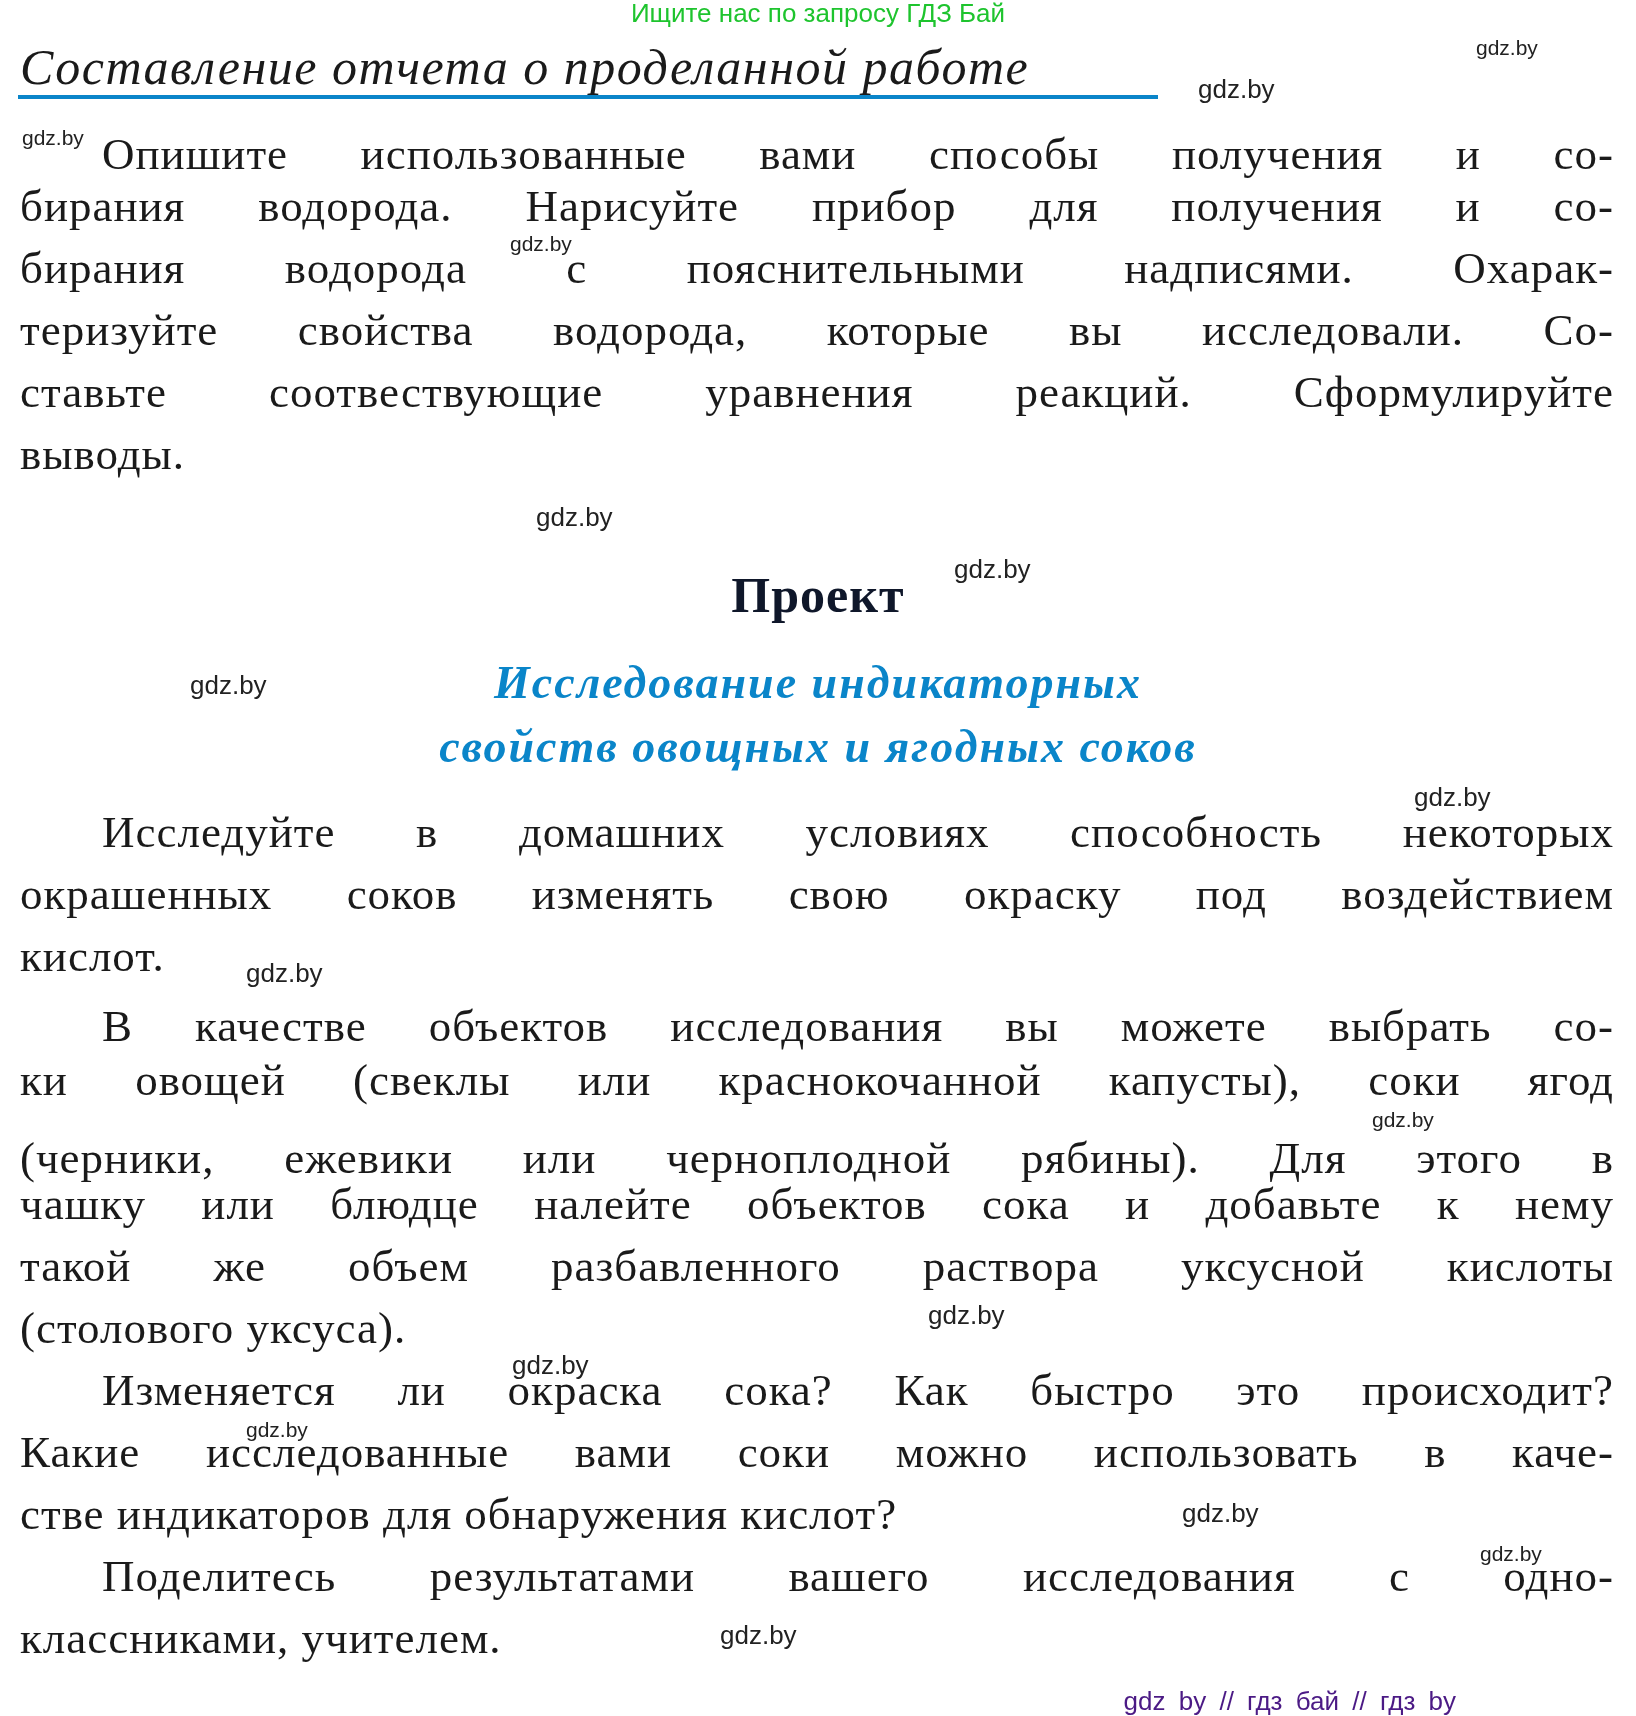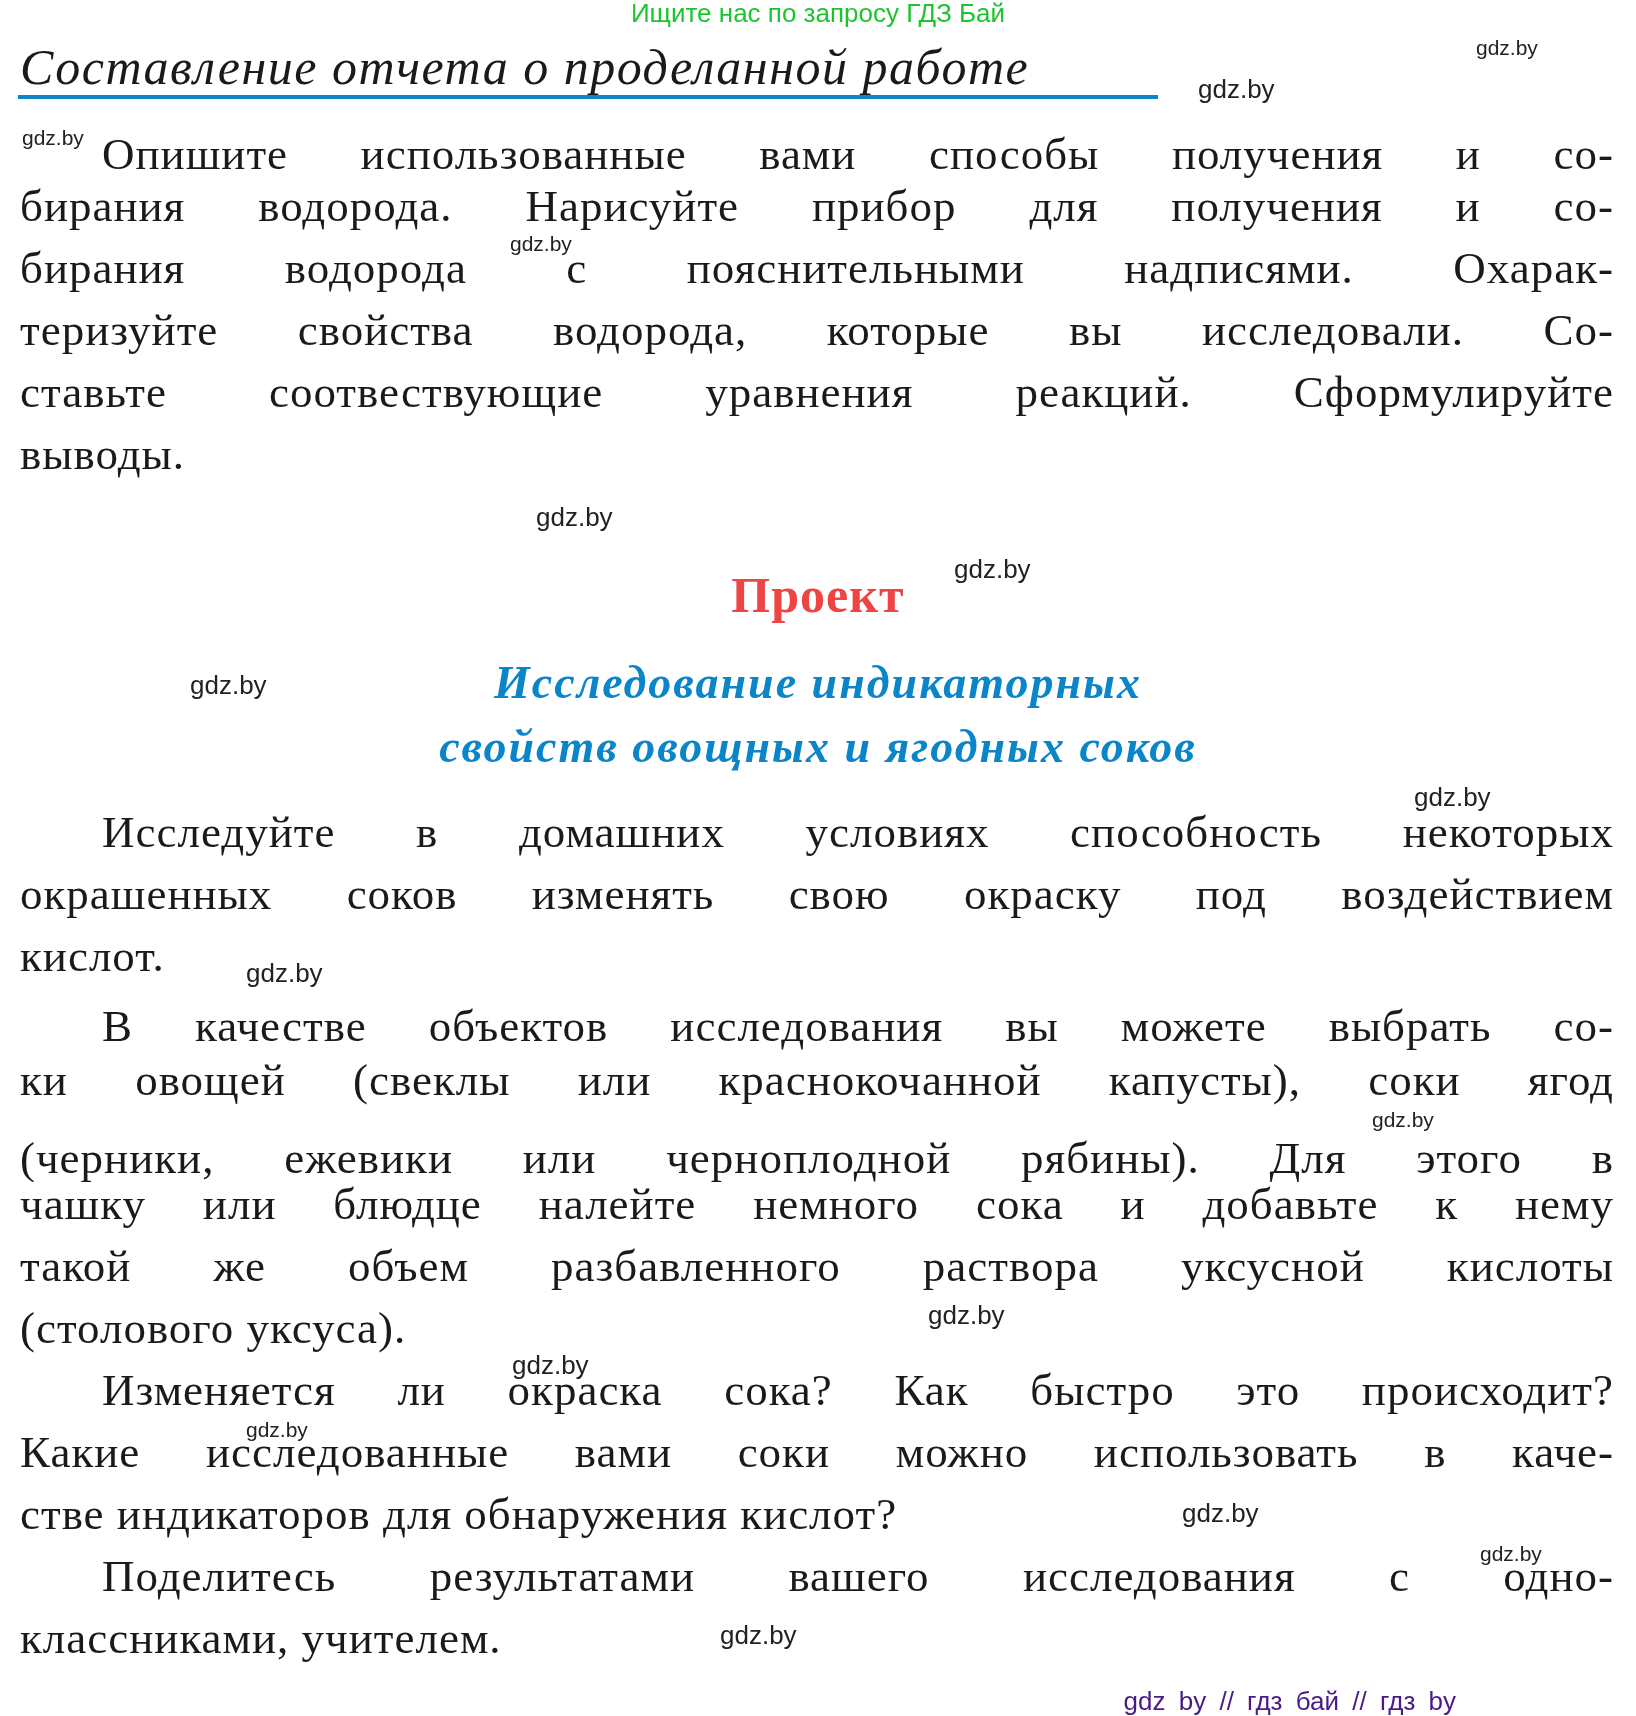--- a/index.html
+++ b/index.html
@@ -6,21 +6,21 @@
   body { width: 1636px; height: 1716px; position: relative; overflow: hidden; }
   .abs { position: absolute; }
   .banner-top { left: 0; width: 1636px; top: -2px; text-align: center; font-family: "Liberation Sans", sans-serif; font-size: 26px; color: #1ec42e; }
   .section-title { left: 20px; top: 38px; font-family: "Liberation Serif", serif; font-style: italic; font-size: 50px; color: #1a1a1a; letter-spacing: 1.5px; white-space: nowrap; }
   .title-rule { left: 18px; top: 95px; width: 1140px; height: 4px; background: #0a85c9; }
   .wm { font-family: "Liberation Sans", sans-serif; font-size: 26px; color: #222; white-space: nowrap; }
   .wm.small { font-size: 21px; }
   .line { font-family: "Liberation Serif", serif; font-size: 45px; color: #1a1a1a; white-space: nowrap; left: 20px; width: 1594px; text-align: justify; text-align-last: justify; letter-spacing: 1px; }
   .line.last { text-align-last: left; }
   .line.indent { left: 102px; width: 1512px; }
-  .heading { left: 0; width: 1636px; text-align: center; font-family: "Liberation Serif", serif; font-weight: bold; font-size: 50px; color: #ef4444; letter-spacing: 1px; }
+  .heading { left: 0; width: 1636px; text-align: center; font-family: "Liberation Serif", serif; font-weight: bold; font-size: 50px; color: #0f172a; letter-spacing: 1px; }
   .subhead { left: 0; width: 1636px; text-align: center; font-family: "Liberation Serif", serif; font-style: italic; font-weight: bold; font-size: 46px; color: #0a85c9; letter-spacing: 2px; }
   .footer-links { left: 0; width: 1456px; top: 1686px; text-align: right; font-family: "Liberation Sans", sans-serif; font-size: 26px; color: #4b1a85; word-spacing: 6px; }
 </style>
 </head>
 <body>
 
 <div class="abs banner-top">Ищите нас по запросу ГДЗ Бай</div>
 
 <div class="abs section-title">Составление отчета о проделанной работе</div>
 <div class="abs title-rule"></div>
@@ -61,21 +61,21 @@
 <div>
   <div class="abs line indent" style="top:806px;">Исследуйте в домашних условиях способность некоторых</div>
   <div class="abs line" style="top:868px;">окрашенных соков  изменять свою окраску под воздействием</div>
   <div class="abs line last" style="top:930px;">кислот.</div>
 </div>
 
 <div>
   <div class="abs line indent" style="top:992px;margin-top:8px;">В качестве объектов исследования вы можете выбрать со-</div>
   <div class="abs line" style="top:1054px;">ки овощей (свеклы или краснокочанной капусты), соки ягод</div>
   <div class="abs line" style="top:1116px;margin-top:16px;">(черники, ежевики или черноплодной рябины). Для этого в</div>
-  <div class="abs line" style="top:1178px;">чашку или блюдце налейте немного сока и добавьте к нему</div>
+  <div class="abs line" style="top:1178px;">чашку или блюдце налейте объектов сока и добавьте к нему</div>
   <div class="abs line" style="top:1240px;">такой же объем разбавленного раствора уксусной кислоты</div>
   <div class="abs line last" style="top:1302px;">(столового уксуса).</div>
 </div>
 
 <div>
   <div class="abs line indent" style="top:1364px;">Изменяется ли окраска сока? Как быстро это происходит?</div>
   <div class="abs line" style="top:1426px;">Какие исследованные вами соки можно использовать в каче-</div>
   <div class="abs line last" style="top:1488px;">стве индикаторов для обнаружения кислот?</div>
 </div>
 

